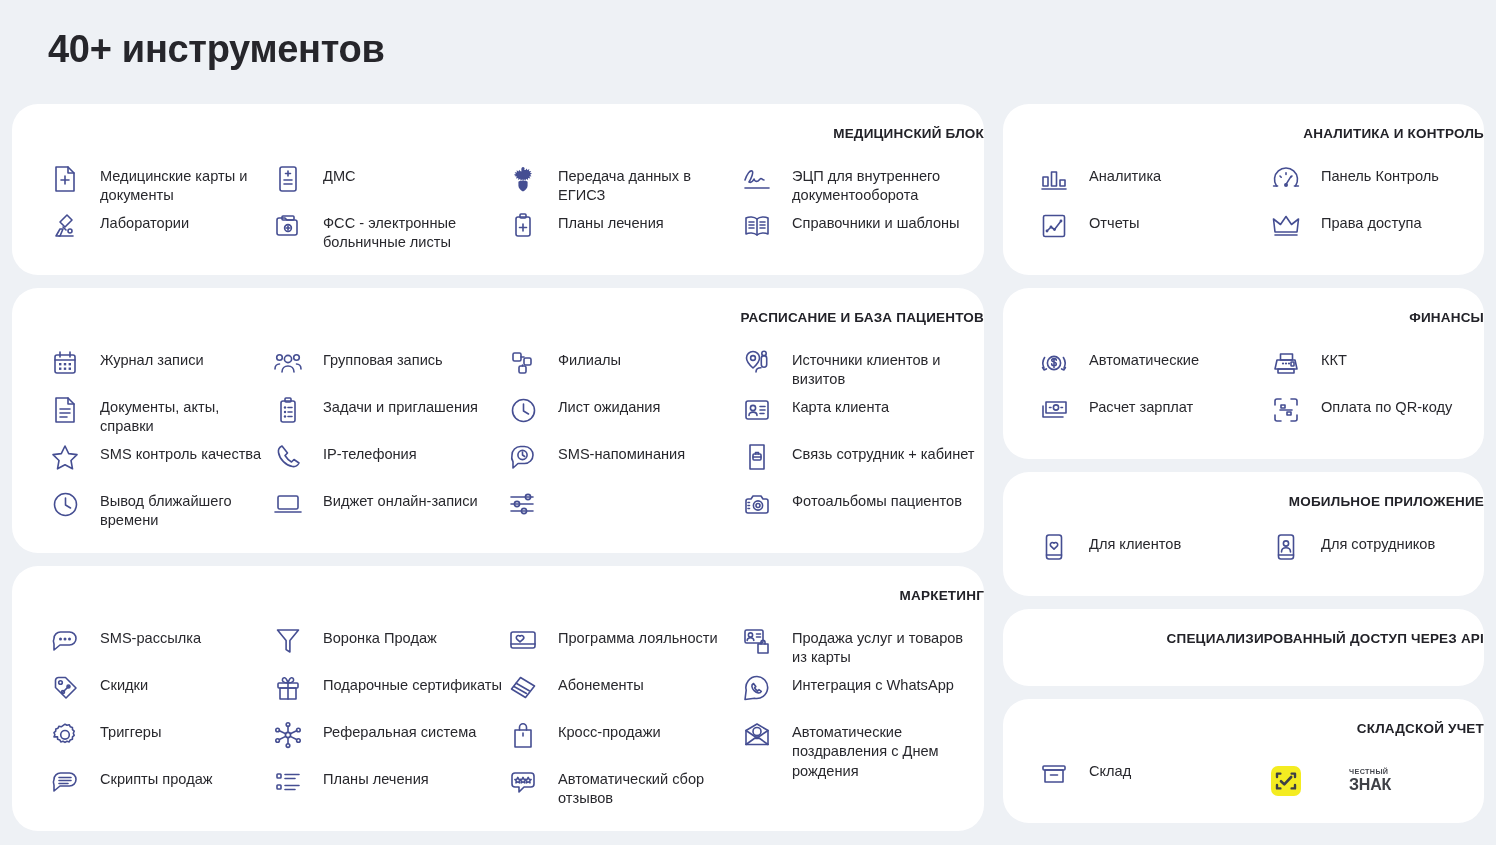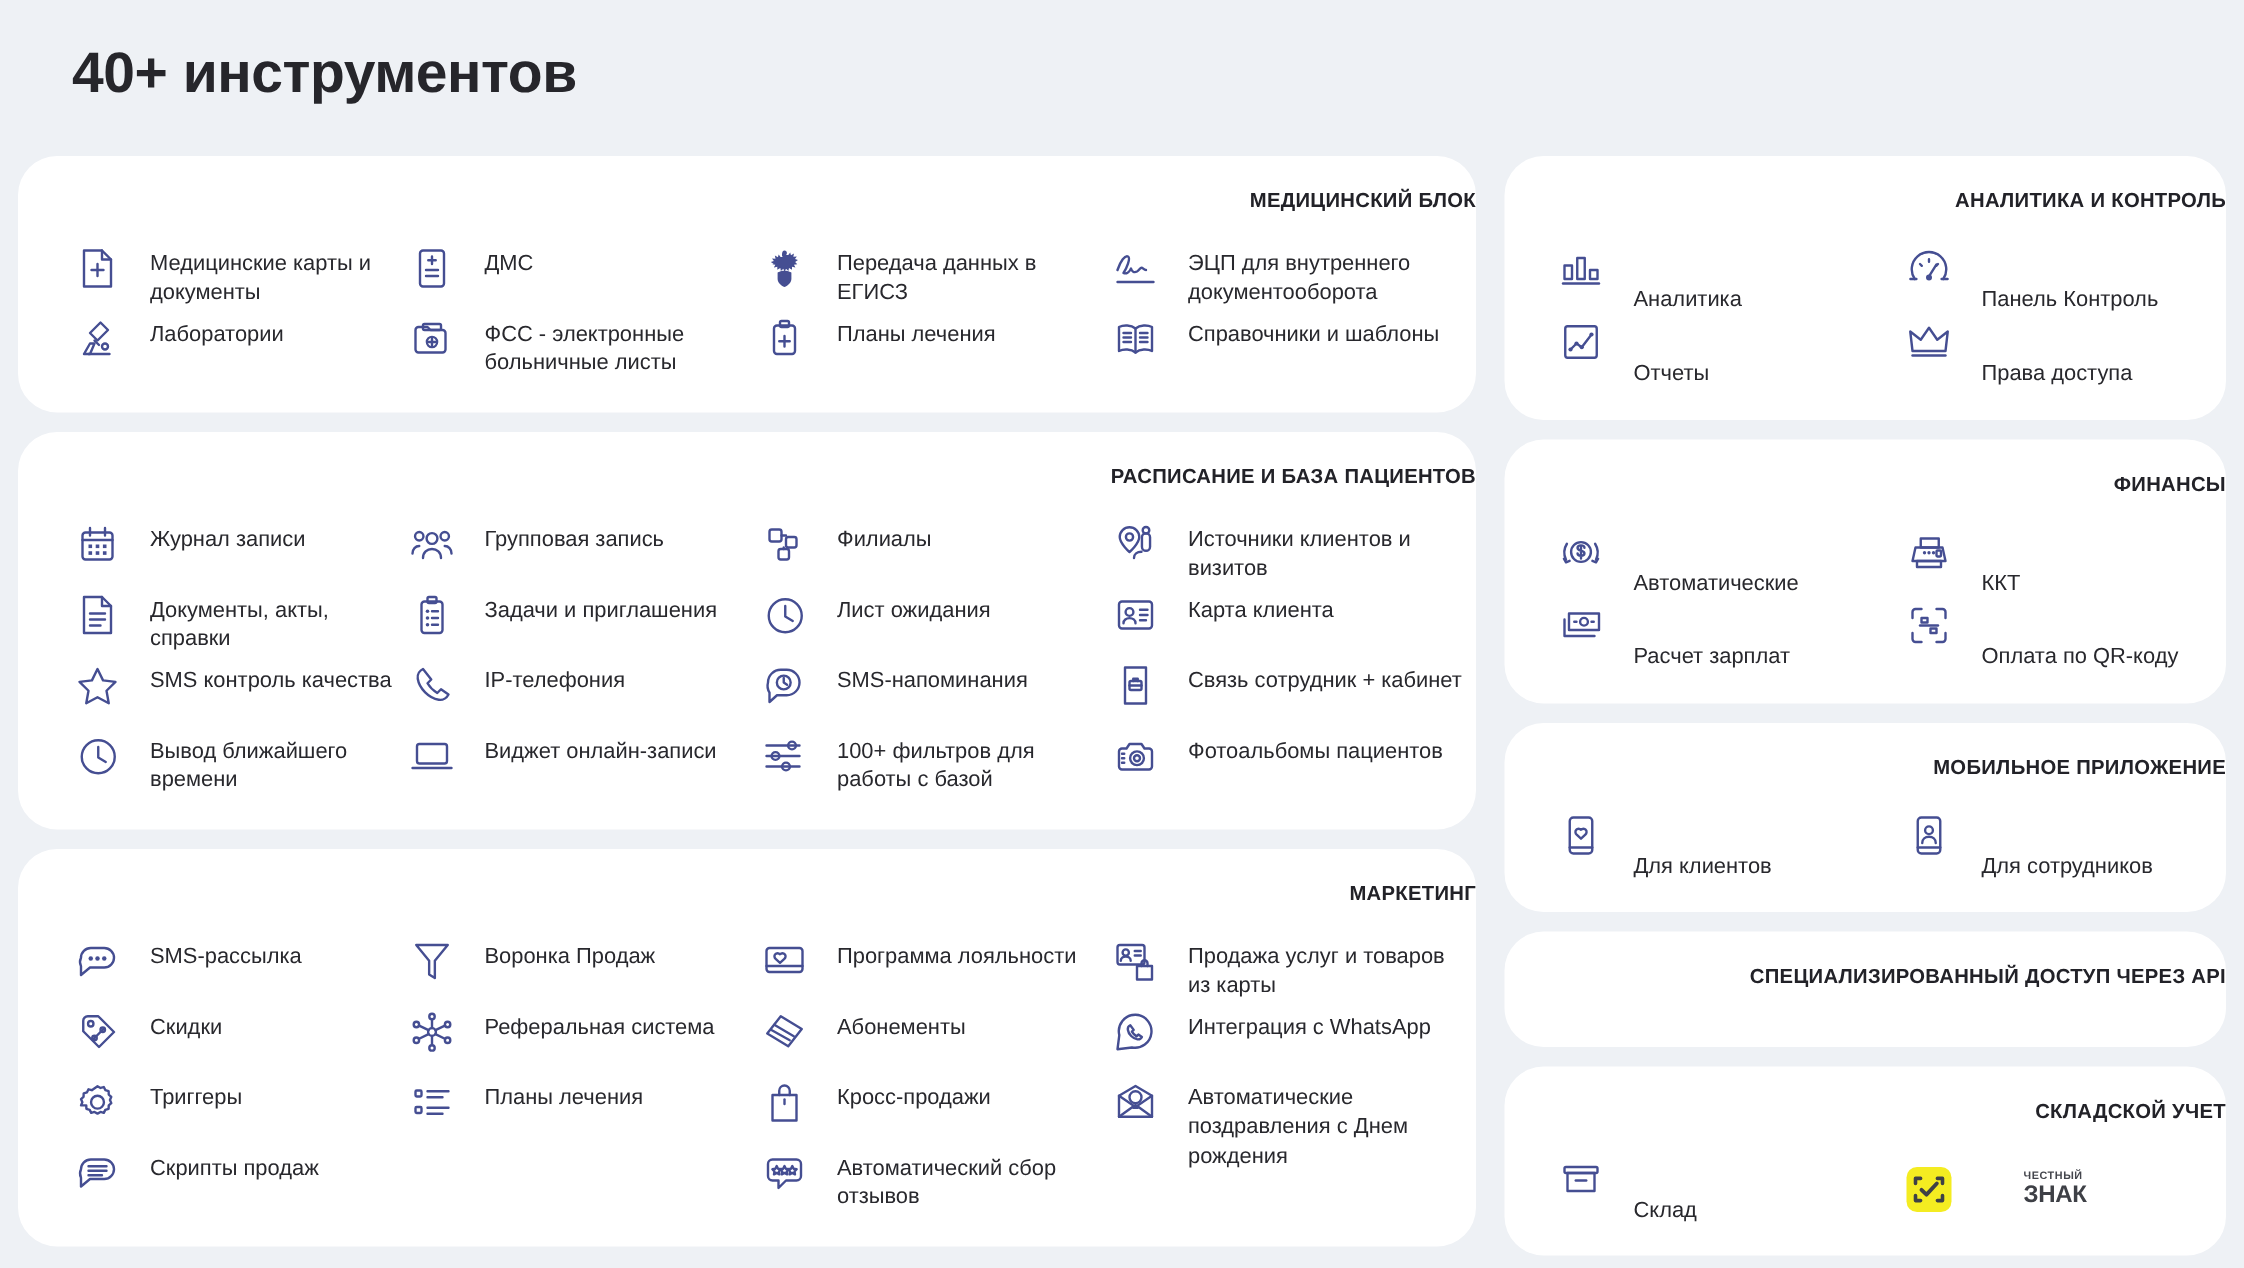--- a/index.html
+++ b/index.html
@@ -69,21 +69,21 @@
     color: #454e92;
   }
   .ico svg { display: block; }
   .lbl {
     font-size: 14.6px;
     line-height: 1.33;
     color: #28282d;
     padding-top: 4px;
     max-width: 185px;
   }
-  .grid2 .lbl, .grid1 .lbl { max-width: 175px; margin-top: 24px; }
+  .grid2 .lbl, .grid1 .lbl { max-width: 175px; }
 
   .logo-item { display: flex; align-items: center; gap: 16px; min-height: 47px; }
   .zn-wrap { display: flex; align-items: center; gap: 5px; padding-top: 2px; }
   .zn-box {
     width: 30px; height: 30px;
     background: #f4ec21;
     border-radius: 7px;
     position: relative;
   }
   .zn-box svg { position: absolute; left: 4px; top: 4px; }
@@ -328,21 +328,20 @@
             </div>
             <div class="item">
               <span class="ico">
                 <svg width="28" height="24" viewBox="0 0 28 24">
                   <path stroke="currentColor" fill="none" stroke-width="1.6" stroke-linecap="round" stroke-linejoin="round" d="M2 5h22M2 12h22M2 19h22"></path>
                   <circle stroke="currentColor" fill="none" stroke-width="1.6" stroke-linecap="round" stroke-linejoin="round" cx="19" cy="5" r="2.6"></circle>
                   <circle stroke="currentColor" fill="none" stroke-width="1.6" stroke-linecap="round" stroke-linejoin="round" cx="8" cy="12" r="2.6"></circle>
                   <circle stroke="currentColor" fill="none" stroke-width="1.6" stroke-linecap="round" stroke-linejoin="round" cx="15" cy="19" r="2.6"></circle>
                 </svg>
               </span>
-              <span class="lbl">100+ фильтров для работы с базой</span>
             </div>
           </div>
           <div class="colcell">
             <div class="item">
               <span class="ico">
                 <svg width="28" height="28" viewBox="0 0 28 28">
                   <path stroke="currentColor" fill="none" stroke-width="1.6" stroke-linecap="round" stroke-linejoin="round" d="M10 2.5c-3.6 0-6.5 2.9-6.5 6.5 0 4.3 6.5 10 6.5 10s6.5-5.7 6.5-10c0-3.6-2.9-6.5-6.5-6.5z"></path>
                   <circle stroke="currentColor" fill="none" stroke-width="1.6" stroke-linecap="round" stroke-linejoin="round" cx="10" cy="9" r="2.4"></circle>
                   <circle stroke="currentColor" fill="none" stroke-width="1.6" stroke-linecap="round" stroke-linejoin="round" cx="21" cy="4.5" r="2.2"></circle>
                   <path stroke="currentColor" fill="none" stroke-width="1.6" stroke-linecap="round" stroke-linejoin="round" d="M18.3 9.2c0-1.6 1.2-2.6 2.7-2.6s2.7 1 2.7 2.6v6.3a2.7 2.7 0 01-5.4 0z"></path>
@@ -436,20 +435,32 @@
             </div>
           </div>
           <div class="colcell">
             <div class="item">
               <span class="ico">
                 <svg width="26" height="28" viewBox="0 0 26 28">
                   <path stroke="currentColor" fill="none" stroke-width="1.6" stroke-linecap="round" stroke-linejoin="round" d="M2.5 3h21l-8.6 10.5V25l-3.8-2.4v-9.1z"></path>
                 </svg>
               </span>
               <span class="lbl">Воронка Продаж</span>
+            </div>
+            <div class="item">
+              <span class="ico">
+                <svg width="26" height="28" viewBox="0 0 26 28">
+                  <rect stroke="currentColor" fill="none" stroke-width="1.6" stroke-linecap="round" stroke-linejoin="round" x="3" y="9" width="20" height="5" rx="1"></rect>
+                  <path stroke="currentColor" fill="none" stroke-width="1.6" stroke-linecap="round" stroke-linejoin="round" d="M5 14h16v11H5z"></path>
+                  <path stroke="currentColor" fill="none" stroke-width="1.6" stroke-linecap="round" stroke-linejoin="round" d="M13 9v16"></path>
+                  <path stroke="currentColor" fill="none" stroke-width="1.6" stroke-linecap="round" stroke-linejoin="round" d="M13 9S9.5 9 8 7.5C6.8 6.3 7.5 3.5 9.5 3.8 11.4 4.1 13 9 13 9z"></path>
+                  <path stroke="currentColor" fill="none" stroke-width="1.6" stroke-linecap="round" stroke-linejoin="round" d="M13 9s3.5 0 5-1.5c1.2-1.2.5-4-1.5-3.7C14.6 4.1 13 9 13 9z"></path>
+                </svg>
+              </span>
+              <span class="lbl">Подарочные сертификаты</span>
             </div>
             <div class="item">
               <span class="ico">
                 <svg width="28" height="28" viewBox="0 0 28 28">
                   <circle stroke="currentColor" fill="none" stroke-width="1.6" stroke-linecap="round" stroke-linejoin="round" cx="14" cy="14" r="2.6"></circle>
                   <g stroke="currentColor" fill="none" stroke-width="1.6" stroke-linecap="round" stroke-linejoin="round">
                     <circle cx="14" cy="3.6" r="1.8"></circle>
                     <circle cx="24.4" cy="9" r="1.8"></circle>
                     <circle cx="24.4" cy="19.5" r="1.8"></circle>
                     <circle cx="14" cy="24.6" r="1.8"></circle>

